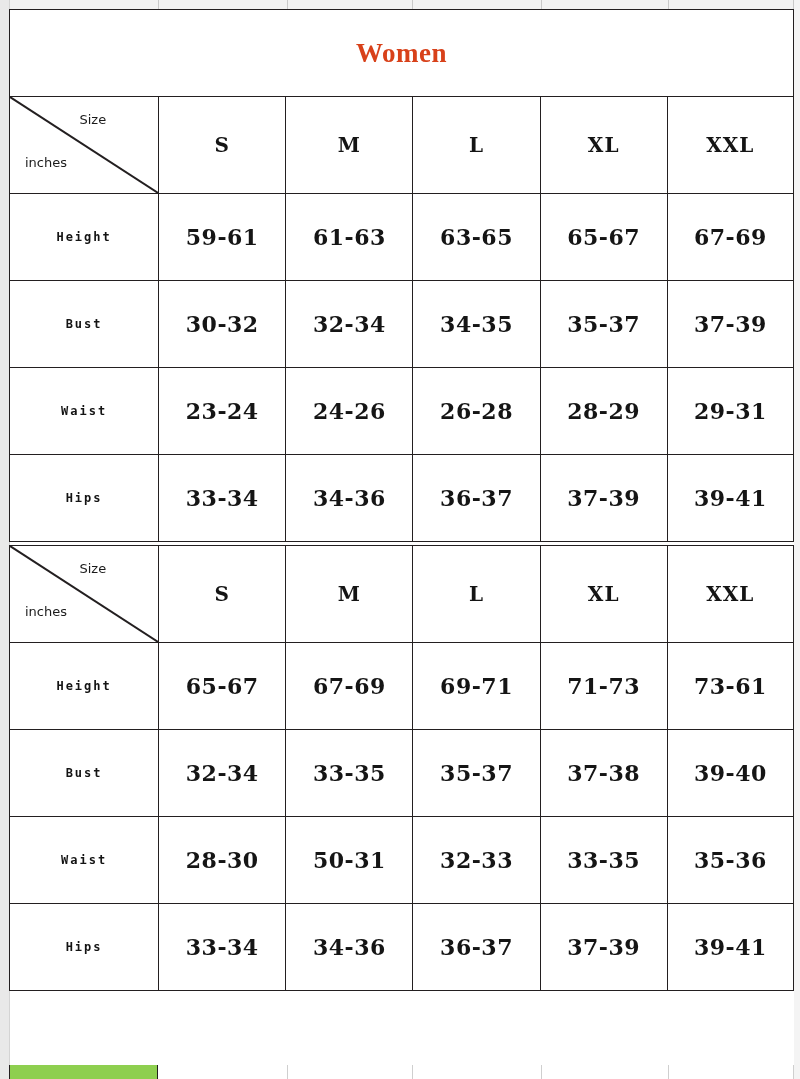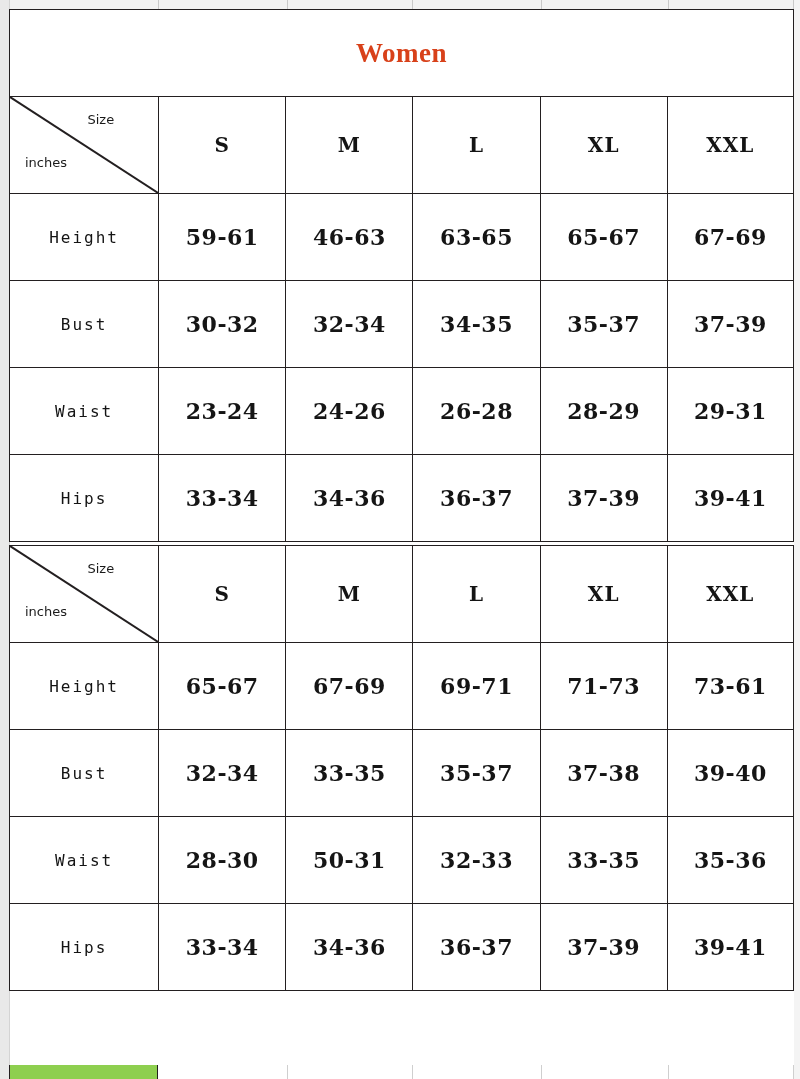--- a/index.html
+++ b/index.html
@@ -108,40 +108,40 @@
     display: block;
   }
   td.corner .lbl {
     position: absolute;
     font-family: "DejaVu Sans", sans-serif;
     font-size: 13px;
     color: #1a1a1a;
     line-height: 1;
     white-space: nowrap;
   }
-  td.corner .lbl-size   { top: 16px; right: 44px; }
+  td.corner .lbl-size   { top: 16px; right: 52px; }
   td.corner .lbl-inches { bottom: 24px; left: 15px; }
 
   
   td.size-head {
     height: 96px;
     font-family: "DejaVu Serif", serif;
     font-weight: bold;
     font-size: 20px;
     color: #141414;
     letter-spacing: 1px;
   }
 
   
   td.row-label {
     height: 86px;
     background: #8ecf4f;
     font-family: "DejaVu Sans Mono", monospace;
-    font-weight: normal;
-    font-size: 16px;
+    font-weight: bold;
+    font-size: 12px;
     color: #141414;
     letter-spacing: 2px;
     margin-left: 33px;
   }
 
   
   td.value {
     height: 86px;
     font-family: "DejaVu Serif", serif;
     font-weight: bold;
@@ -234,21 +234,21 @@
           <td class="size-head">S</td>
           <td class="size-head">M</td>
           <td class="size-head">L</td>
           <td class="size-head">XL</td>
           <td class="size-head">XXL</td>
         </tr>
 
         <tr>
           <td class="row-label">Height</td>
           <td class="value">59-61</td>
-          <td class="value">46-63</td>
+          <td class="value">61-63</td>
           <td class="value">63-65</td>
           <td class="value">65-67</td>
           <td class="value">67-69</td>
         </tr>
 
         <tr>
           <td class="row-label">Bust</td>
           <td class="value">30-32</td>
           <td class="value">32-34</td>
           <td class="value">34-35</td>

